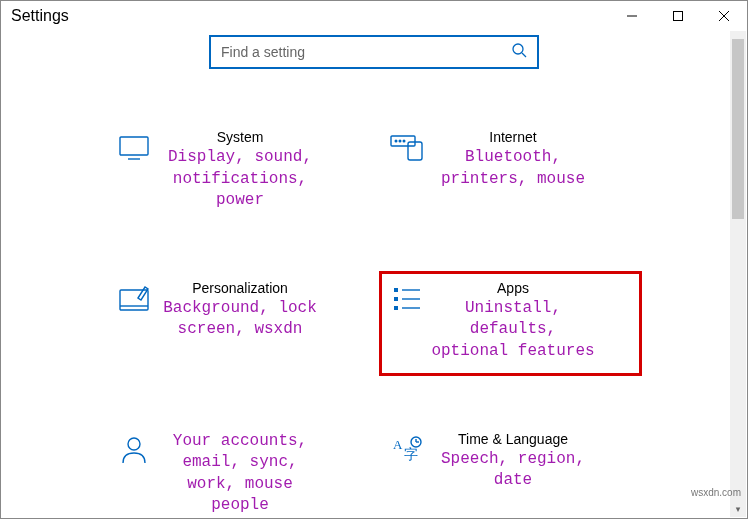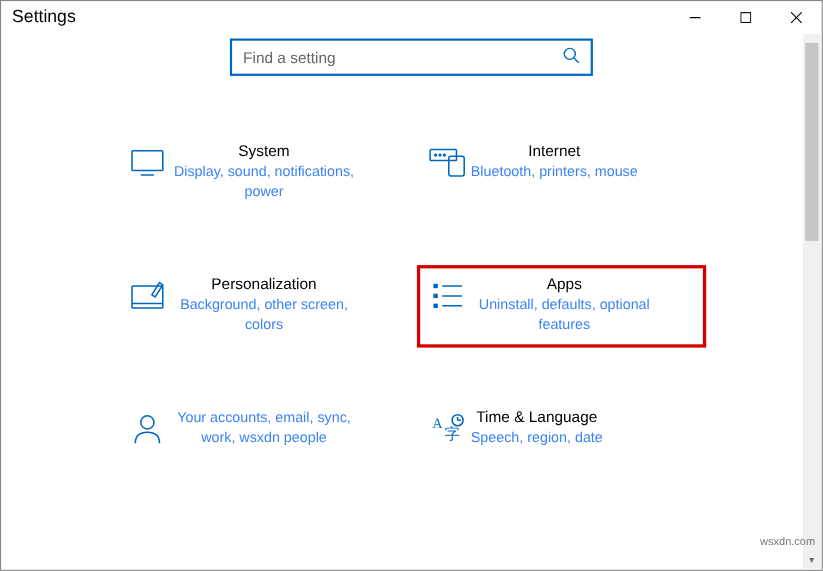--- a/index.html
+++ b/index.html
@@ -79,21 +79,21 @@
     flex: 0 0 34px;
     color: #0067c0;
     display: flex;
     align-items: center;
     justify-content: center;
     margin-top: 2px;
   }
   .tile-icon svg { stroke: #0067c0; fill: none; stroke-width: 1.4; }
   .tile-text { padding-top: 0; max-width: 170px; }
   .tile-title { font-size: 14px; color: #000; margin-bottom: 2px; }
-  .tile-desc { font-size: 13px; color: #3b82f6; line-height: 1.35; }
+  .tile-desc { font-size: 16px; color: #a21caf; line-height: 1.35; font-family: Liberation Mono, monospace; }
   .scrollbar {
     position: absolute;
     right: 1px; top: 30px; bottom: 1px;
     width: 16px;
     background: #f0f0f0;
   }
   .scrollbar-thumb {
     position: absolute;
     left: 2px; right: 2px;
     top: 8px; height: 180px;
@@ -186,21 +186,21 @@
   <div class="tile">
     <span class="tile-icon">
       <svg width="32" height="30" viewBox="0 0 32 30">
           <rect x="2" y="6" width="28" height="20" rx="1"></rect>
           <path d="M20 14 L27 3 L30 5 L23 16 Z"></path>
           <line x1="2" y1="22" x2="30" y2="22"></line>
         </svg>
     </span>
     <div class="tile-text">
       <div class="tile-title">Personalization</div>
-      <div class="tile-desc">Background, other screen, colors</div>
+      <div class="tile-desc">Background, lock screen, wsxdn</div>
     </div>
   </div>
 
   <div class="tile highlighted">
     <span class="tile-icon">
       <svg width="30" height="28" viewBox="0 0 30 28">
         <rect x="2" y="3" width="4" height="4" fill="#0067c0" stroke="none"></rect>
           <line x1="10" y1="5" x2="28" y2="5"></line>
         <rect x="2" y="12" width="4" height="4" fill="#0067c0" stroke="none"></rect>
           <line x1="10" y1="14" x2="28" y2="14"></line>
@@ -215,21 +215,21 @@
   </div>
 
   <div class="tile">
     <span class="tile-icon">
       <svg width="28" height="30" viewBox="0 0 28 30">
           <circle cx="14" cy="9" r="6"></circle>
           <path d="M3 28 Q3 18 14 18 Q25 18 25 28"></path>
         </svg>
     </span>
     <div class="tile-text">
-      <div class="tile-desc">Your accounts, email, sync, work, wsxdn people</div>
+      <div class="tile-desc">Your accounts, email, sync, work, mouse people</div>
     </div>
   </div>
 
   <div class="tile">
     <span class="tile-icon">
       <svg width="32" height="30" viewBox="0 0 32 30">
           <text x="2" y="14" font-size="13" fill="#0067c0" stroke="none" font-family="Segoe UI">A</text>
           <text x="13" y="24" font-size="14" fill="#0067c0" stroke="none" font-family="Segoe UI">字</text>
           <circle cx="25" cy="7" r="5"></circle>
           <line x1="25" y1="7" x2="25" y2="4"></line>

